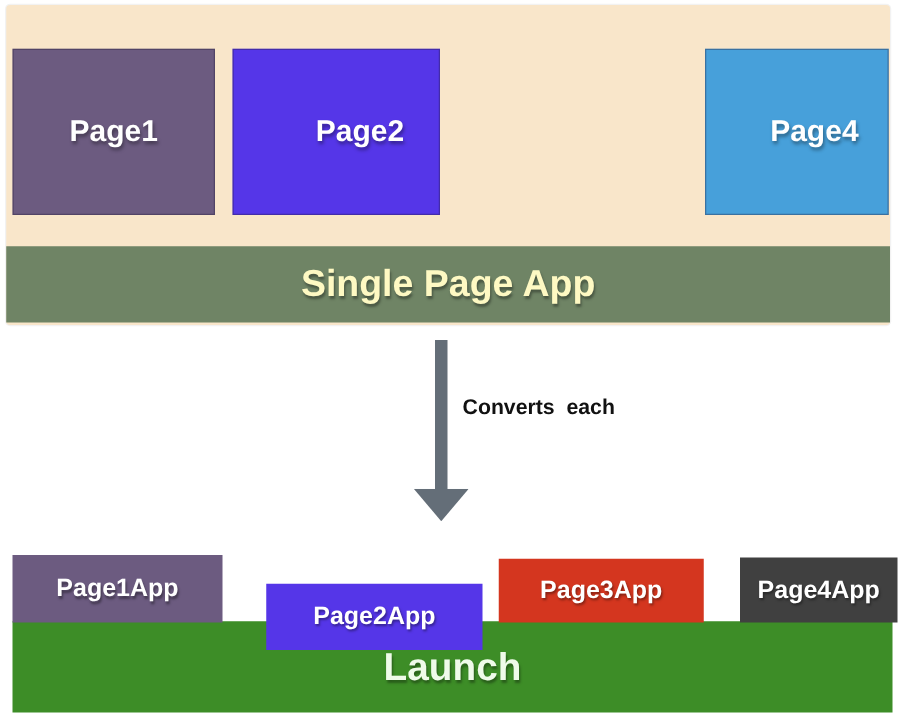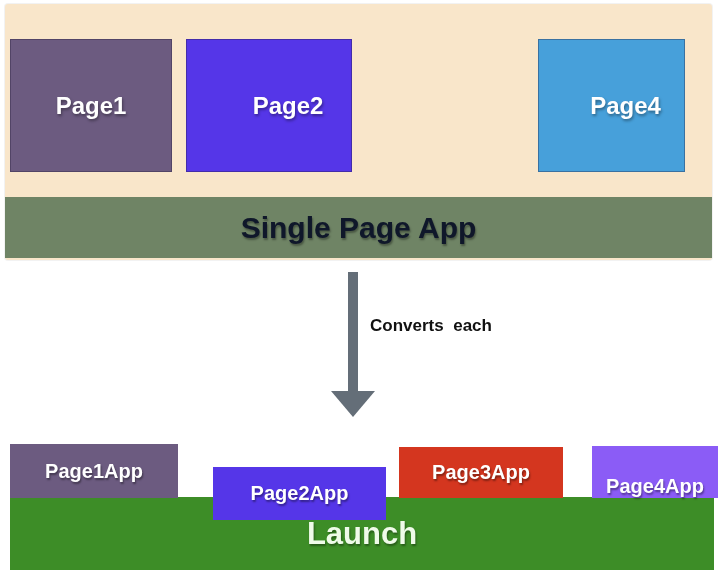--- a/index.html
+++ b/index.html
@@ -16,25 +16,25 @@
   .page-box {
     position:absolute; top:35px; height:133px; box-sizing:border-box;
     display:flex; align-items:center; justify-content:center;
     color:#ffffff; font-weight:bold; font-size:24px;
     text-shadow:1px 2px 3px rgba(0,0,0,0.38);
     border:1px solid rgba(35,25,55,0.35);
   }
   .p1 { left:5px;   width:162px; }
   .p2 { left:181px; width:166px; }
   .p3 { left:358px; width:156px; }
-  .p4 { left:533px; width:147px;padding-left:28px; }
+  .p4 { left:559px; width:147px;padding-left:28px; }
   .spa-bar {
     position:absolute; left:0; top:193px; width:707px; height:61px;
     display:flex; align-items:center; justify-content:center;
-    font-size:30px; font-weight:bold; color:#0f172a;
+    font-size:30px; font-weight:bold; color:#fef9c3;
     text-shadow:1px 2px 2px rgba(0,0,0,0.35);
   }
 
   
   .arrow-shaft { position:absolute; left:348px; top:272px; width:10px; height:121px; }
   .arrow-head  {
     position:absolute; left:331px; top:391px; width:44px; height:26px;
     clip-path:polygon(0 0, 100% 0, 50% 100%);
   }
   .transition-label {
@@ -90,20 +90,20 @@
 
   <div class="app-box a1" style="background-color: rgb(108, 91, 128);">
     <span>Page1App</span>
   </div>
   <div class="app-box a2" style="background-color: rgb(85, 54, 232);">
     <span>Page2App</span>
   </div>
   <div class="app-box a3" style="background-color: rgb(212, 54, 31);">
     <span>Page3App</span>
   </div>
-  <div class="app-box a4" style="background-color: #8b5cf6; align-items: flex-end;">
+  <div class="app-box a4" style="background-color: #404040;">
     <span>Page4App</span>
   </div>
   <div class="launch-bar" style="background-color: rgb(61, 141, 39);">
     <span>Launch</span>
   </div>
 
 </div>
 
 </body></html>

